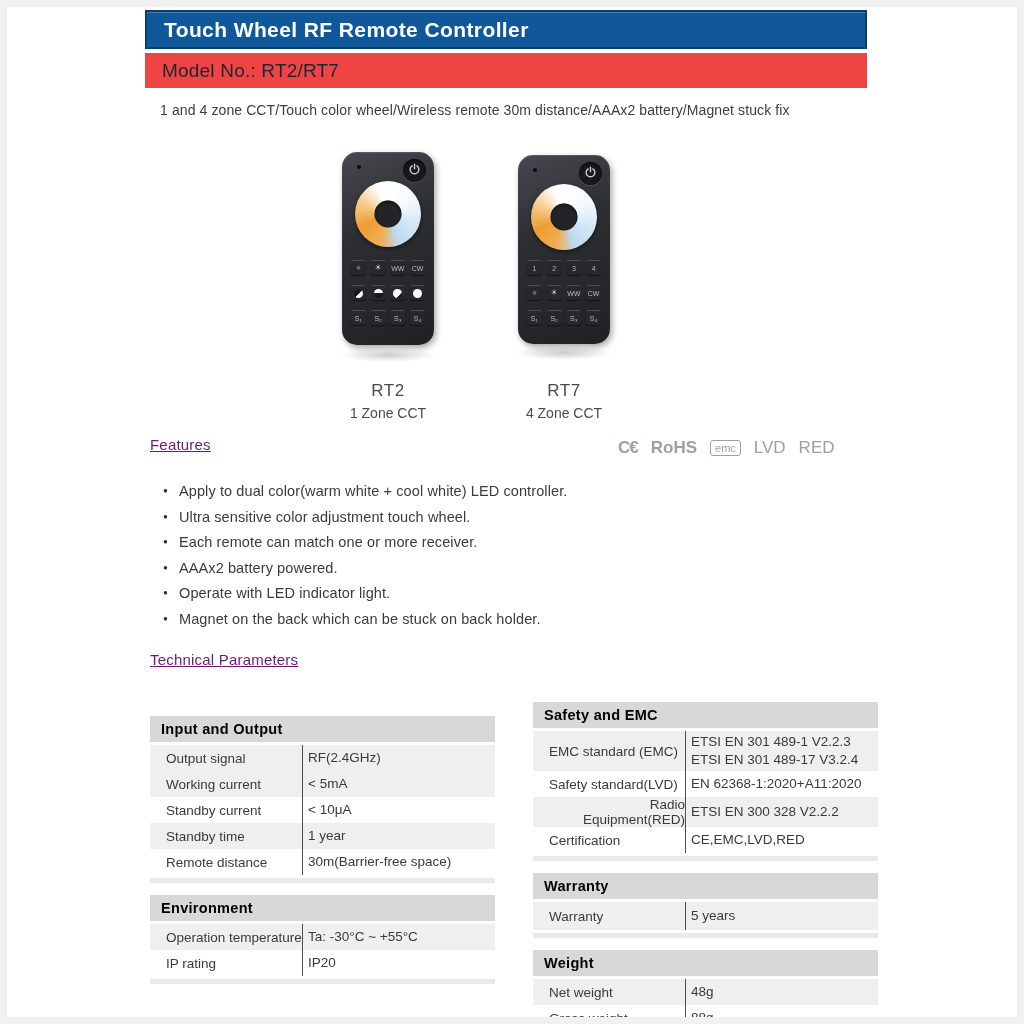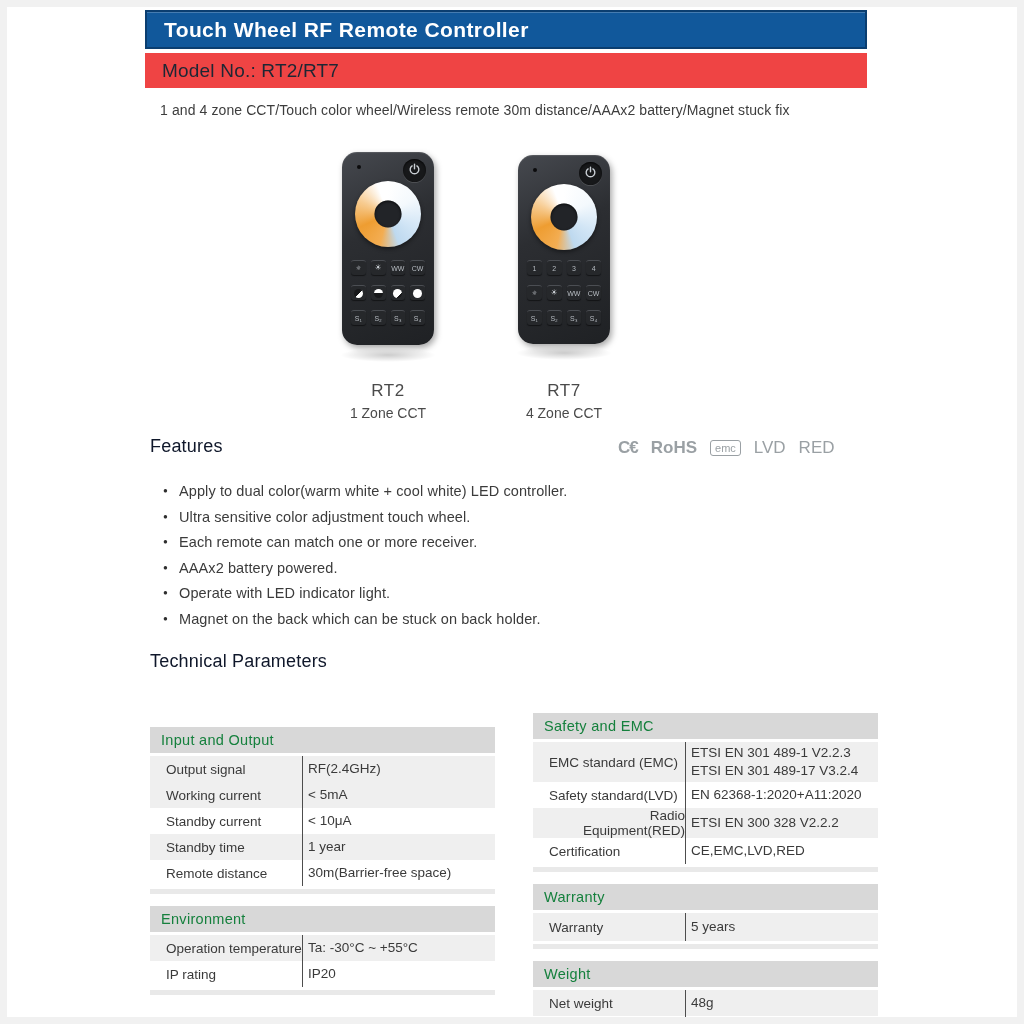--- a/index.html
+++ b/index.html
@@ -71,43 +71,43 @@
   .s100 { background:#ffffff; }
   .reflection {
     position:absolute; height:14px; border-radius:50%;
     background:radial-gradient(ellipse at center, rgba(0,0,0,.20), rgba(0,0,0,0) 70%);
   }
   .remote-label { position:absolute; width:120px; text-align:center; color:#4a4a4a; }
   .remote-name { font-size:17px; letter-spacing:.5px; }
   .remote-zone { font-size:14px; margin-top:4px; }
 
   
-  .section-heading { position:absolute; color:#0f172a; font-size:18px; letter-spacing:.2px; }
+  .section-heading { position:absolute; color:#701a75; font-size:15px; letter-spacing:.2px;text-decoration:underline; }
   .certs {
     position:absolute; left:618px; top:438px; display:flex; align-items:center; gap:13px;
     color:#9aa0a4; font-size:17px;
   }
   .cert-ce { font-weight:600; letter-spacing:-1px; }
   .cert-rohs { font-weight:bold; }
   .cert-box { font-size:11px; border:1px solid #9aa0a4; border-radius:3px; padding:1px 4px; }
   .feature-list { position:absolute; left:163px; top:483px; width:520px; list-style:none; }
   .feature-list li {
     position:relative; padding-left:16px; margin-bottom:9.5px;
     color:#3b3b3b; font-size:14.5px; letter-spacing:.1px;
   }
   .feature-list li::before { content:"●"; position:absolute; left:0; top:3px; font-size:8px; color:#2e2e2e; }
 
   
   .tcol { position:absolute; width:345px; }
   .tcol-left { left:150px; top:716px; }
   .tcol-right { left:533px; top:702px; }
   .ptable { margin-bottom:12px; }
   .pt-head {
-    background:#d8d8d8; color:#15803d; font-weight:normal; font-size:14.5px;
-    padding:5px 0 5px 11px; letter-spacing:.3px; margin-bottom:3px;margin-top:11px;
+    background:#d8d8d8; color:#000000; font-weight:bold; font-size:14.5px;
+    padding:5px 0 5px 11px; letter-spacing:.3px; margin-bottom:3px;
   }
   .pt-row { display:flex; align-items:stretch; min-height:26px; font-size:13.5px; color:#3a3a3a; }
   .pt-row.alt { background:#efefef; }
   .pt-row.tall { min-height:40px; }
   .pt-label { width:152px; flex-shrink:0; display:flex; align-items:center; padding-left:16px;text-align:right; }
   .pt-value {
     flex:1; border-left:1.5px solid #4d4d4d; padding-left:5px;
     display:flex; align-items:center; white-space:pre-line; line-height:1.35;
   }
   .pt-strip { height:5px; background:#e9e9e9; margin-top:3px; }

